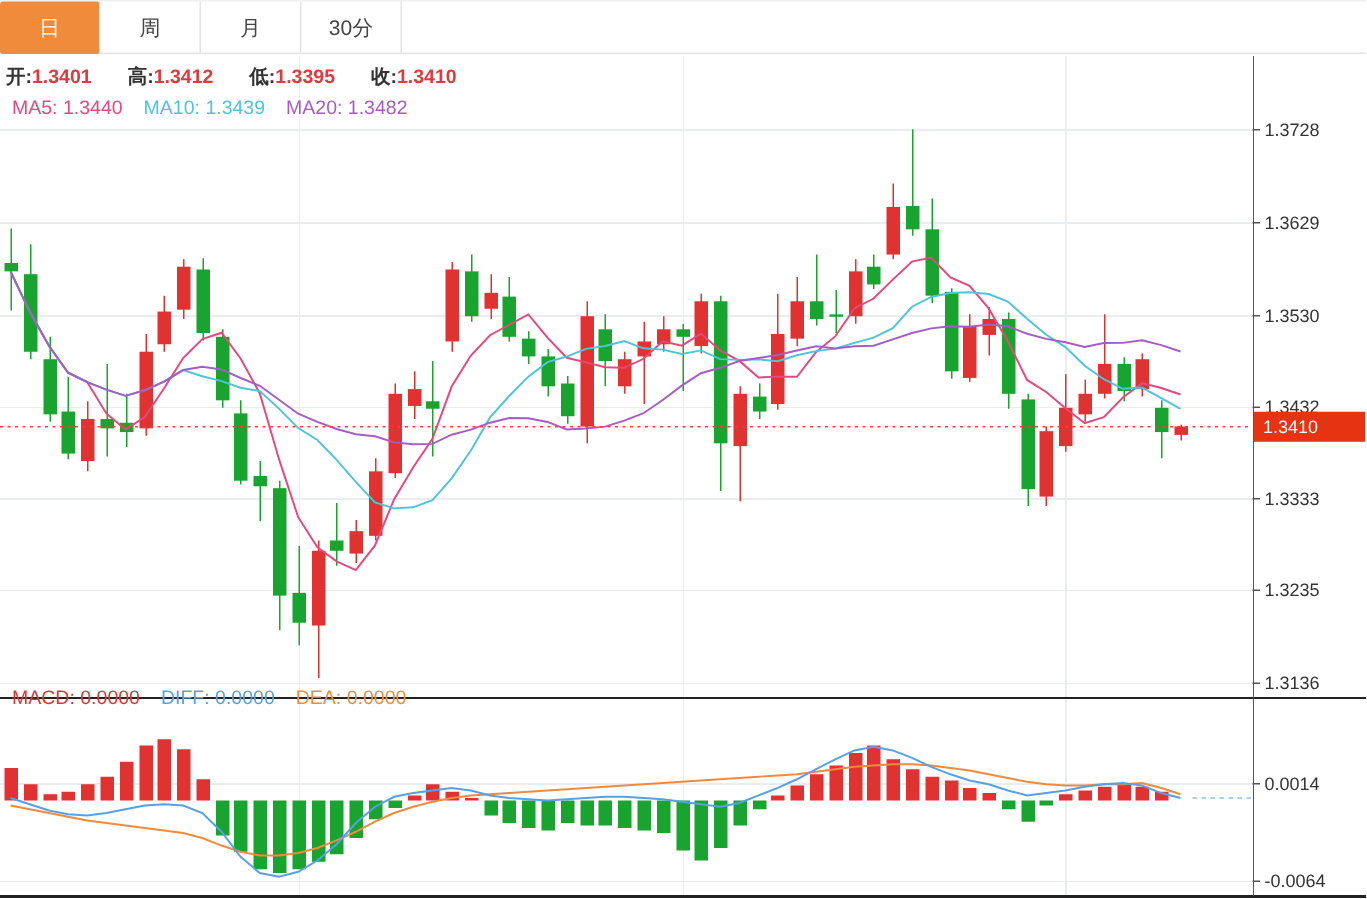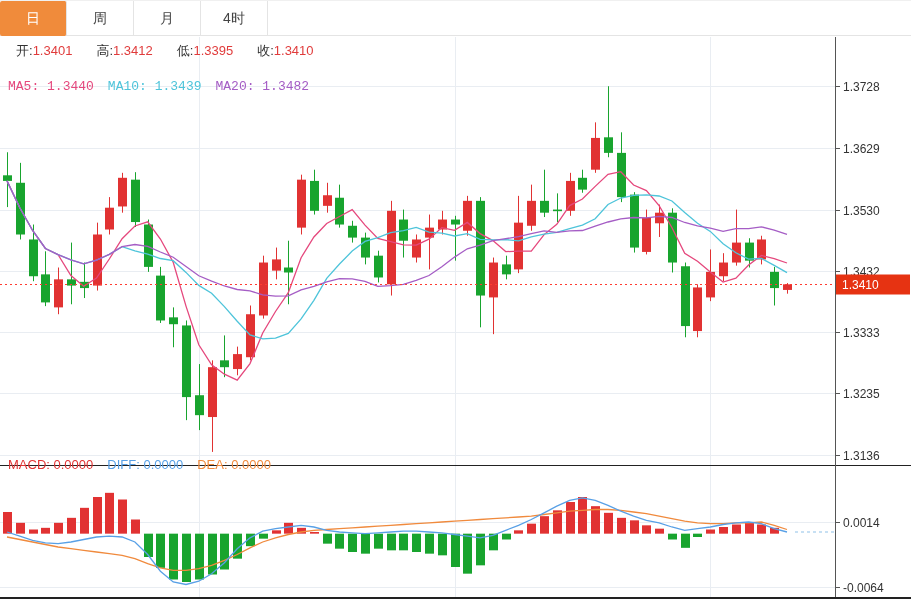--- a/index.html
+++ b/index.html
@@ -18,21 +18,21 @@
 </style>
 </head>
 <body>
 
 <div class="stage">
 
   <div class="tabbar">
     <div class="tab active" style="background: rgb(240, 139, 59); color: rgb(255, 255, 255);">日</div>
     <div class="tab">周</div>
     <div class="tab">月</div>
-    <div class="tab">4时</div>
+    <div class="tab">30分</div>
   </div>
 
   <svg id="chart-svg" width="911" height="599" viewBox="0 0 911 599">
       <g>
         <line x1="199.5" y1="37" x2="199.5" y2="597" stroke="#e9edf2" stroke-width="1" shape-rendering="crispEdges"></line>
         <line x1="455.5" y1="37" x2="455.5" y2="597" stroke="#e9edf2" stroke-width="1" shape-rendering="crispEdges"></line>
         <line x1="710.5" y1="37" x2="710.5" y2="597" stroke="#e9edf2" stroke-width="1" shape-rendering="crispEdges"></line>
       </g>
       <g>
         <line x1="0" y1="86.5" x2="835" y2="86.5" stroke="#e9edf2" stroke-width="1" shape-rendering="crispEdges"></line>
@@ -283,25 +283,25 @@
       <g>
         <line x1="795.0070000000001" y1="532" x2="834" y2="532" stroke="#8fc1e8" stroke-width="1" stroke-dasharray="3 3"></line>
       </g>
       <g>
         <line x1="0" y1="465.5" x2="911" y2="465.5" stroke="#222222" stroke-width="1.5" shape-rendering="crispEdges"></line>
         <line x1="0" y1="597.5" x2="911" y2="597.5" stroke="#222222" stroke-width="2" shape-rendering="crispEdges"></line>
         <line x1="835.5" y1="37" x2="835.5" y2="597" stroke="#555555" stroke-width="1" shape-rendering="crispEdges"></line>
       </g>
     </svg>
 
-  <div class="row" style="left:16px;top:42px;">
+  <div class="row" style="left:4px;top:42px;font-weight:bold;">
     <span class="pair"><span class="lab">开:</span><span style="color: rgb(224, 59, 59);">1.3401</span></span><span class="pair"><span class="lab">高:</span><span style="color: rgb(224, 59, 59);">1.3412</span></span><span class="pair"><span class="lab">低:</span><span style="color: rgb(224, 59, 59);">1.3395</span></span><span class="pair"><span class="lab">收:</span><span style="color: rgb(224, 59, 59);">1.3410</span></span>
   </div>
 
-  <div class="row" style="left:8px;top:79px;font-family:Liberation Mono, monospace;">
+  <div class="row" style="left:8px;top:64px;">
     <span class="pair-sm"><span style="color: rgb(229, 72, 125);">MA5:</span> <span style="color: rgb(229, 72, 125);">1.3440</span></span><span class="pair-sm"><span style="color: rgb(78, 196, 218);">MA10:</span> <span style="color: rgb(78, 196, 218);">1.3439</span></span><span class="pair-sm"><span style="color: rgb(165, 93, 197);">MA20:</span> <span style="color: rgb(165, 93, 197);">1.3482</span></span>
   </div>
 
   <div class="row" style="left:8px;top:457px;">
     <span class="pair-sm"><span style="color: rgb(224, 51, 51);">MACD:</span> <span style="color: rgb(224, 51, 51);">0.0000</span></span><span class="pair-sm"><span style="color: rgb(88, 160, 230);">DIFF:</span> <span style="color: rgb(88, 160, 230);">0.0000</span></span><span class="pair-sm"><span style="color: rgb(240, 138, 61);">DEA:</span> <span style="color: rgb(240, 138, 61);">0.0000</span></span>
   </div>
 
 </div>
 
 </body></html>

